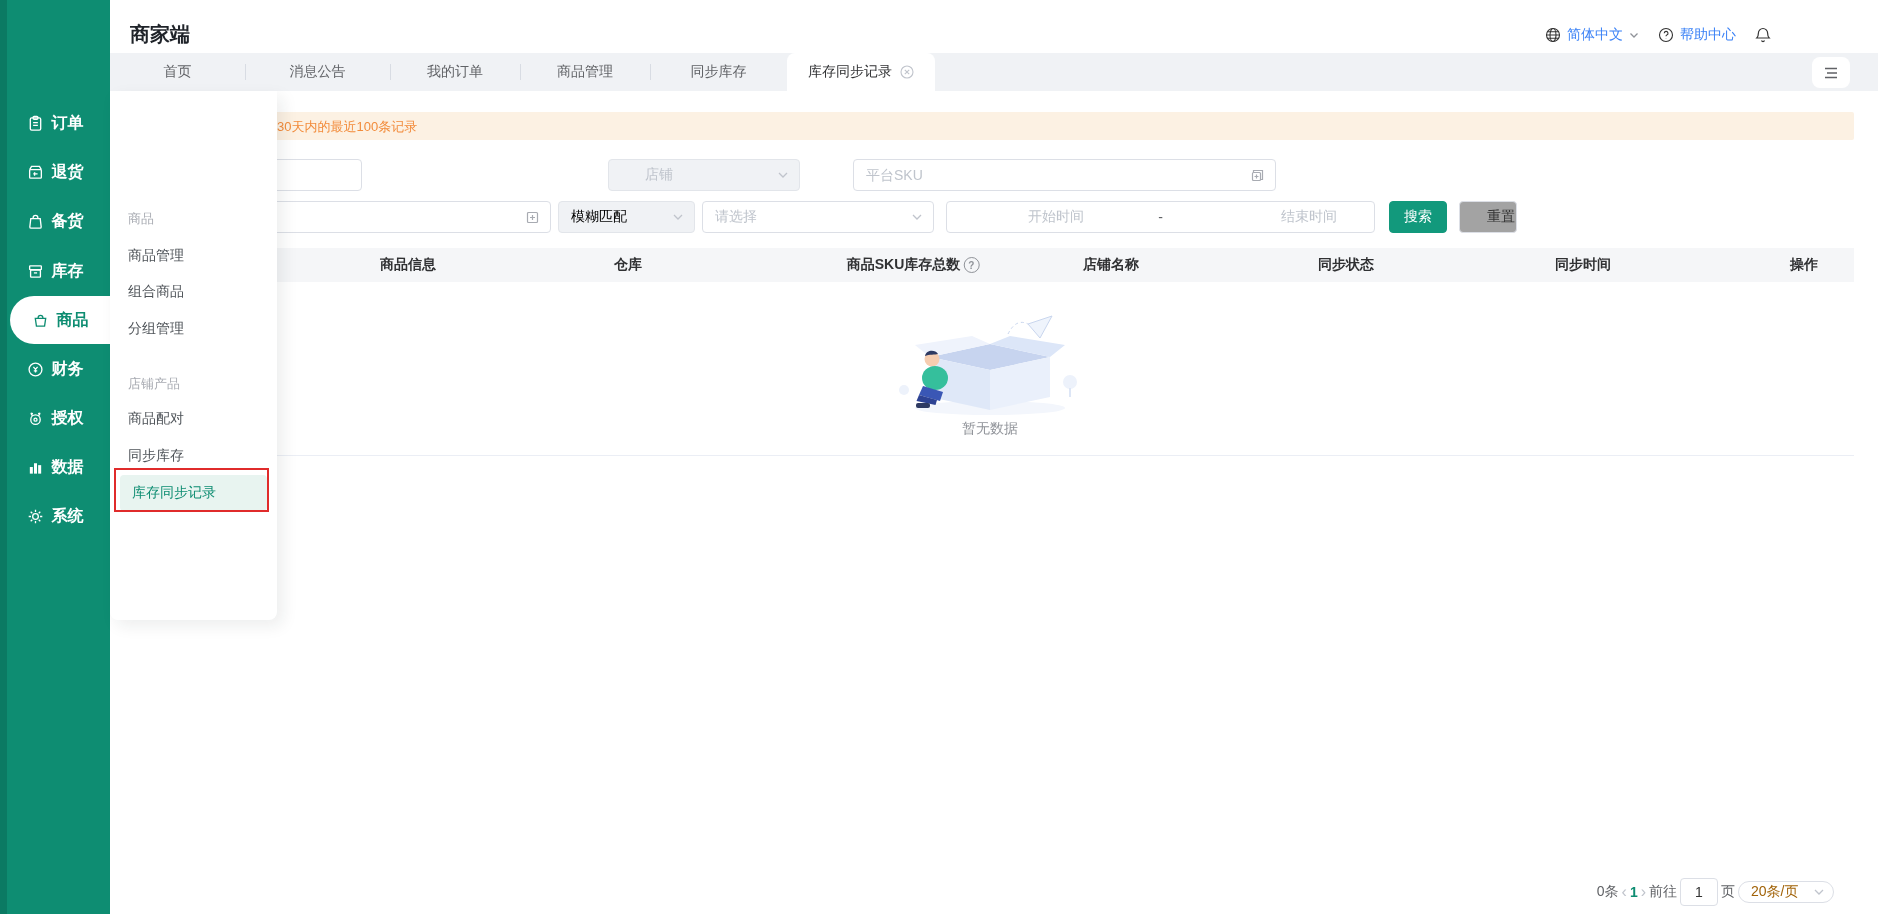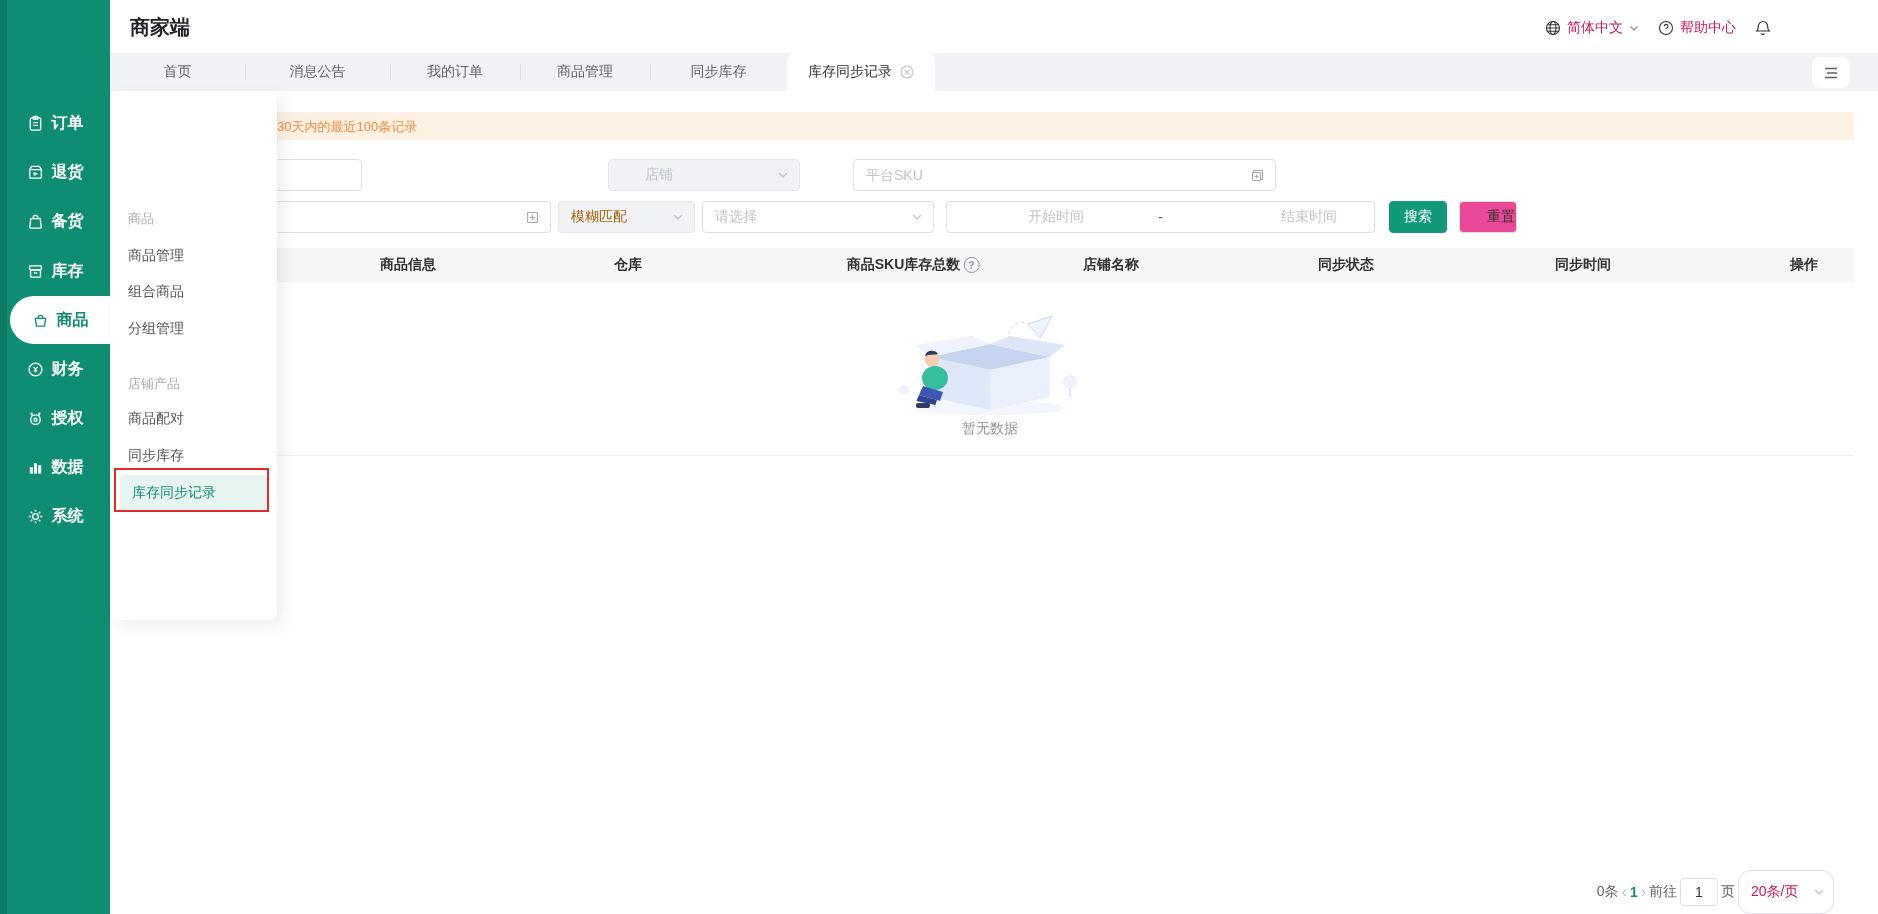--- a/index.html
+++ b/index.html
@@ -9,23 +9,23 @@
 
   
   #sidebar{left:0;top:0;width:110px;height:914px;background:#0E8D72;}
   #sidebar .edge{position:absolute;left:0;top:0;width:7px;height:914px;background:#0B7A63;}
   .side-item{position:absolute;left:0;width:110px;height:48px;display:flex;align-items:center;
              justify-content:center;gap:8px;color:#fff;font-size:16px;font-weight:700;cursor:pointer;}
   .side-item svg{flex:0 0 auto;}
   .side-item.active{left:10px;width:100px;background:#fff;color:#0E8D72;border-radius:26px 0 0 26px;}
 
   
-  #header{left:110px;top:1px;width:1768px;height:53px;background:#fff;}
+  #header{left:110px;top:8px;width:1768px;height:53px;background:#fff;}
   #app-title{position:absolute;left:20px;top:13px;font-size:20px;font-weight:700;color:#1F2329;}
-  .hdr-item{position:absolute;top:0;height:53px;display:flex;align-items:center;gap:6px;color:#be185d;cursor:pointer;}
+  .hdr-item{position:absolute;top:0;height:53px;display:flex;align-items:center;gap:6px;color:#3b82f6;cursor:pointer;}
 
   
   #tabbar{left:110px;top:53px;width:1768px;height:38px;background:#F0F2F5;}
   .tab{position:absolute;top:0;height:38px;display:flex;align-items:center;justify-content:center;
        color:#606266;cursor:pointer;}
   .tab-divider{position:absolute;top:11px;width:1px;height:16px;background:#D8DCE3;}
   .tab.active{background:#fff;color:#303133;border-radius:8px 8px 0 0;gap:8px;}
   #collapse-btn{position:absolute;left:1702px;top:4px;width:38px;height:31px;background:#fff;border-radius:8px;
                 display:flex;align-items:center;justify-content:center;cursor:pointer;}
 
@@ -33,28 +33,28 @@
   #notice{left:128px;top:112px;width:1726px;height:28px;background:#FCF1E3;border-radius:2px;}
   #notice span{position:absolute;left:136px;top:6px;color:#F28C3C;font-size:13px;white-space:nowrap;}
 
   .field{position:absolute;height:32px;box-sizing:border-box;border:1px solid #DCDFE6;border-radius:4px;
          background:#fff;display:flex;align-items:center;font-size:14px;}
   .field input{border:none;outline:none;background:transparent;flex:1;height:100%;padding:0 12px;
                font-size:14px;font-family:inherit;color:#333;min-width:0;}
   .field input::placeholder{color:#BFC4CC;}
   .field.gray{background:#F0F2F5;border-color:#E2E5EA;}
   .sel-text{padding-left:12px;flex:1;color:#BFC4CC;}
-  .sel-text.value{color:#a16207;}
+  .sel-text.value{color:#000000;}
   .chev{margin-right:10px;flex:0 0 auto;}
   .suffix-icon{margin-right:10px;flex:0 0 auto;cursor:pointer;}
   .date-ph{color:#BFC4CC;margin-left:44px;}
   .btn{position:absolute;height:32px;border-radius:4px;box-sizing:border-box;display:flex;align-items:center;
        justify-content:center;font-size:14px;cursor:pointer;}
   .btn.primary{background:#12997C;color:#fff;border:1px solid #12997C;}
-  .btn.plain{background:#ec4899;color:#333;border:1px solid #DCDFE6;padding-left:26px;}
+  .btn.plain{background:#a3a3a3;color:#333;border:1px solid #DCDFE6;padding-left:26px;}
 
   #table-header{left:110px;top:248px;width:1744px;height:34px;background:#F5F6F8;}
   .th{position:absolute;top:0;height:34px;display:flex;align-items:center;transform:translateX(-50%);
       color:#303133;font-weight:700;white-space:nowrap;gap:3px;}
   .help-circle{width:14px;height:14px;border-radius:50%;border:1px solid #909399;color:#909399;font-size:10px;
                display:flex;align-items:center;justify-content:center;cursor:pointer;}
   #table-bottom{left:110px;top:455px;width:1744px;height:1px;background:#EBEEF5;}
   #empty-text{left:990px;top:420px;transform:translateX(-50%);color:#909399;}
 
   
@@ -67,22 +67,22 @@
   #annotation-box{position:absolute;left:4px;top:288px;width:155px;height:44px;border:2px solid #E02B2B;
                   box-sizing:border-box;z-index:21;pointer-events:none;}
 
   
   #pagination{position:absolute;top:876px;right:44px;height:32px;display:flex;align-items:center;gap:3px;
               color:#606266;}
   .pg-arrow{color:#C0C4CC;font-size:16px;cursor:pointer;line-height:1;}
   .pg-current{color:#0E8D72;font-weight:700;cursor:pointer;}
   #goto-input{width:38px;height:28px;border:1px solid #DCDFE6;border-radius:4px;text-align:center;
               font-size:14px;color:#333;outline:none;font-family:inherit;box-sizing:border-box;}
-  #page-size{width:96px;height:44px;border:1px solid #DCDFE6;border-radius:12px;box-sizing:border-box;
-             display:flex;align-items:center;justify-content:space-between;padding:0 8px 0 12px;cursor:pointer;color:#be185d;}
+  #page-size{width:96px;height:22px;border:1px solid #DCDFE6;border-radius:12px;box-sizing:border-box;
+             display:flex;align-items:center;justify-content:space-between;padding:0 8px 0 12px;cursor:pointer;color:#a16207;}
 </style>
 </head>
 <body>
 
 <div id="app">
 
   <div id="header" class="abs">
     <div id="app-title">商家端</div>
 
     <div class="hdr-item" style="left:1435px;">

